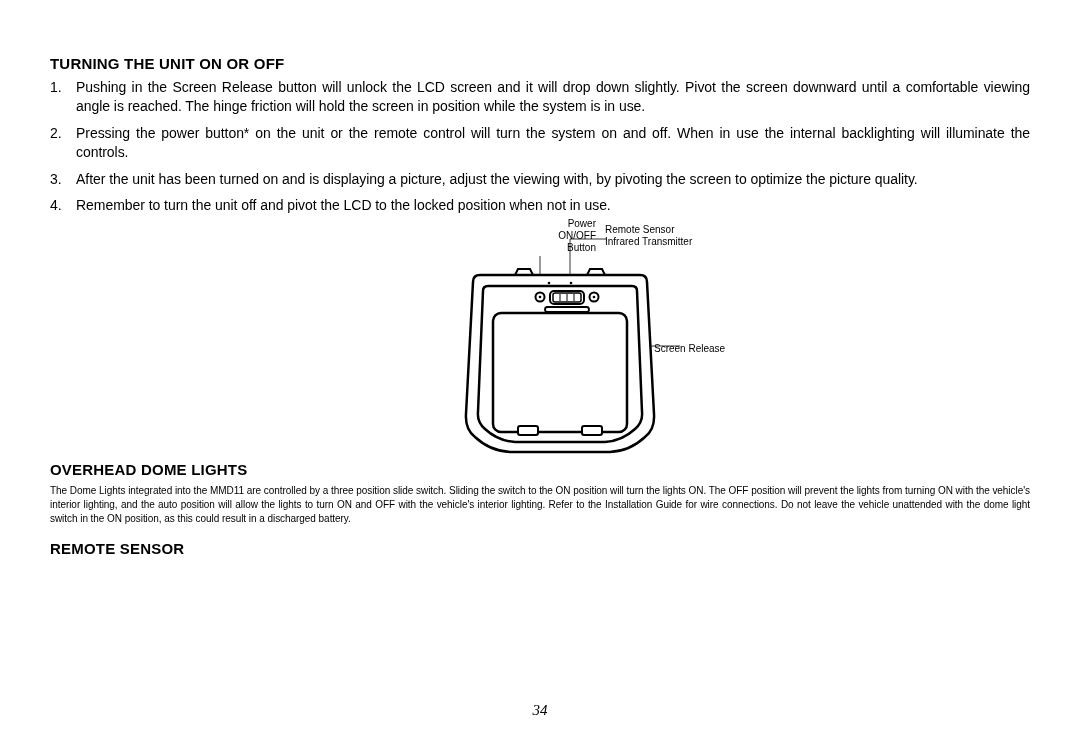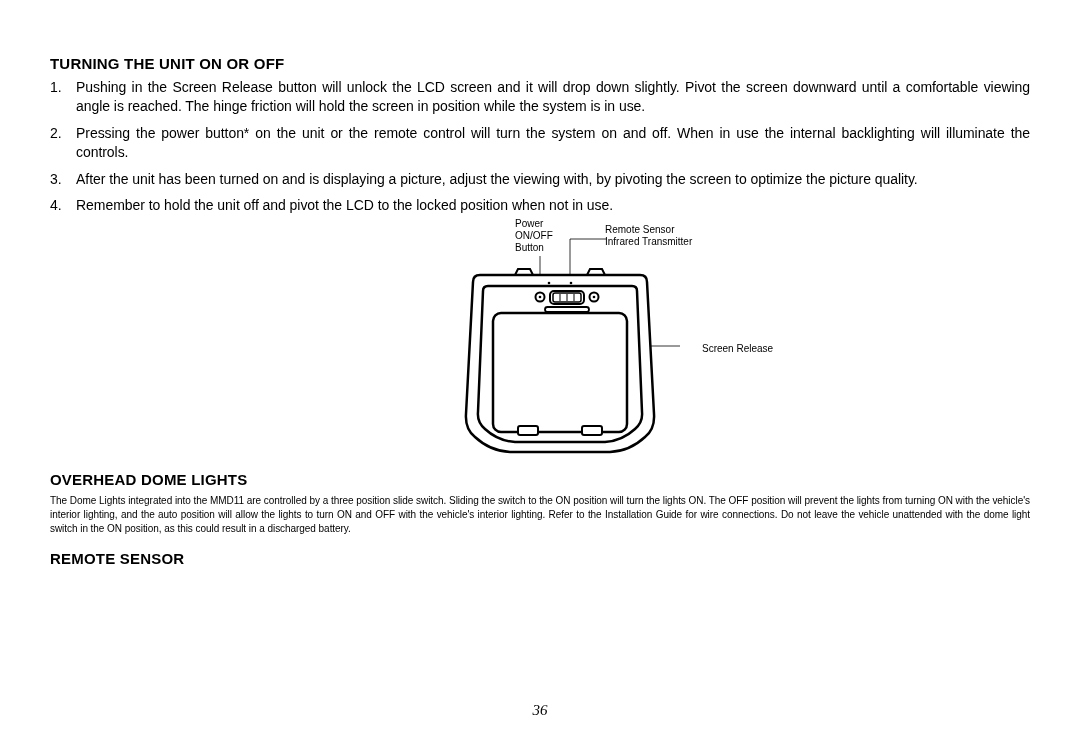--- a/index.html
+++ b/index.html
@@ -15,21 +15,21 @@
       padding: 55px 50px 0 50px;
       position: relative;
       height: 100%;
     }
     .section-title {
       font-weight: bold;
       font-size: 15px;
       letter-spacing: 0.2px;
       margin-bottom: 6px;
     }
-    .section-title.tight { margin-top: 10px; }
+    .section-title.tight { }
     ol.instructions {
       list-style: none;
       counter-reset: item;
       margin-bottom: 8px;
     }
     ol.instructions li {
       counter-increment: item;
       font-size: 14px;
       line-height: 1.35;
       letter-spacing: -0.05px;
@@ -70,38 +70,38 @@
       position: absolute;
       left: 390px;
       top: 0;
     }
     .callout {
       position: absolute;
       font-size: 10px;
       line-height: 1.2;
       text-align: left;
     }
-    .callout.label-a { left: 465px; top: -1px; text-align: left; width: 70px; }
+    .callout.label-a { left: 476px; top: -1px; text-align: right; width: 70px; }
     .callout.label-b { left: 555px; top: 5px; }
-    .callout.label-c { left: 652px; top: 124px; }
+    .callout.label-c { left: 604px; top: 124px; }
     .below-figure {
       margin-top: -8px;
     }
   </style>
 </head>
 <body>
 
 <div class="page">
 
   <div class="section-title">TURNING THE UNIT ON OR OFF</div>
   <ol class="instructions">
     <li>Pushing in the Screen Release button will unlock the LCD screen and it will drop down slightly. Pivot the screen downward until a comfortable viewing angle is reached. The hinge friction will hold the screen in position while the system is in use.</li>
     <li>Pressing the power button* on the unit or the remote control will turn the system on and off. When in use the internal backlighting will illuminate the controls.</li>
     <li>After the unit has been turned on and is displaying a picture, adjust the viewing with, by pivoting the screen to optimize the picture quality.</li>
-    <li>Remember to hold the unit off and pivot the LCD to the locked position when not in use.</li>
+    <li>Remember to turn the unit off and pivot the LCD to the locked position when not in use.</li>
   </ol>
 
   <div class="figure-area">
 
     <div class="callout label-a">Power<br>ON/OFF<br>Button</div>
     <div class="callout label-b">Remote Sensor<br>Infrared Transmitter</div>
     <div class="callout label-c">Screen Release</div>
 
     <svg class="figure-svg" width="240" height="250" viewBox="0 0 240 250">
 
@@ -161,14 +161,14 @@
     </svg>
   </div>
 
   <div class="below-figure">
     <div class="section-title tight">OVERHEAD DOME LIGHTS</div>
     <div class="body-text">The Dome Lights integrated into the MMD11 are controlled by a three position slide switch. Sliding the switch to the ON position will turn the lights ON. The OFF position will prevent the lights from turning ON with the vehicle's interior lighting, and the auto position will allow the lights to turn ON and OFF with the vehicle's interior lighting. Refer to the Installation Guide for wire connections. Do not leave the vehicle unattended with the dome light switch in the ON position, as this could result in a discharged battery.</div>
 
     <div class="section-title">REMOTE SENSOR</div>
   </div>
 
-  <div class="page-num">36</div>
+  <div class="page-num">34</div>
 </div>
 
 </body></html>

